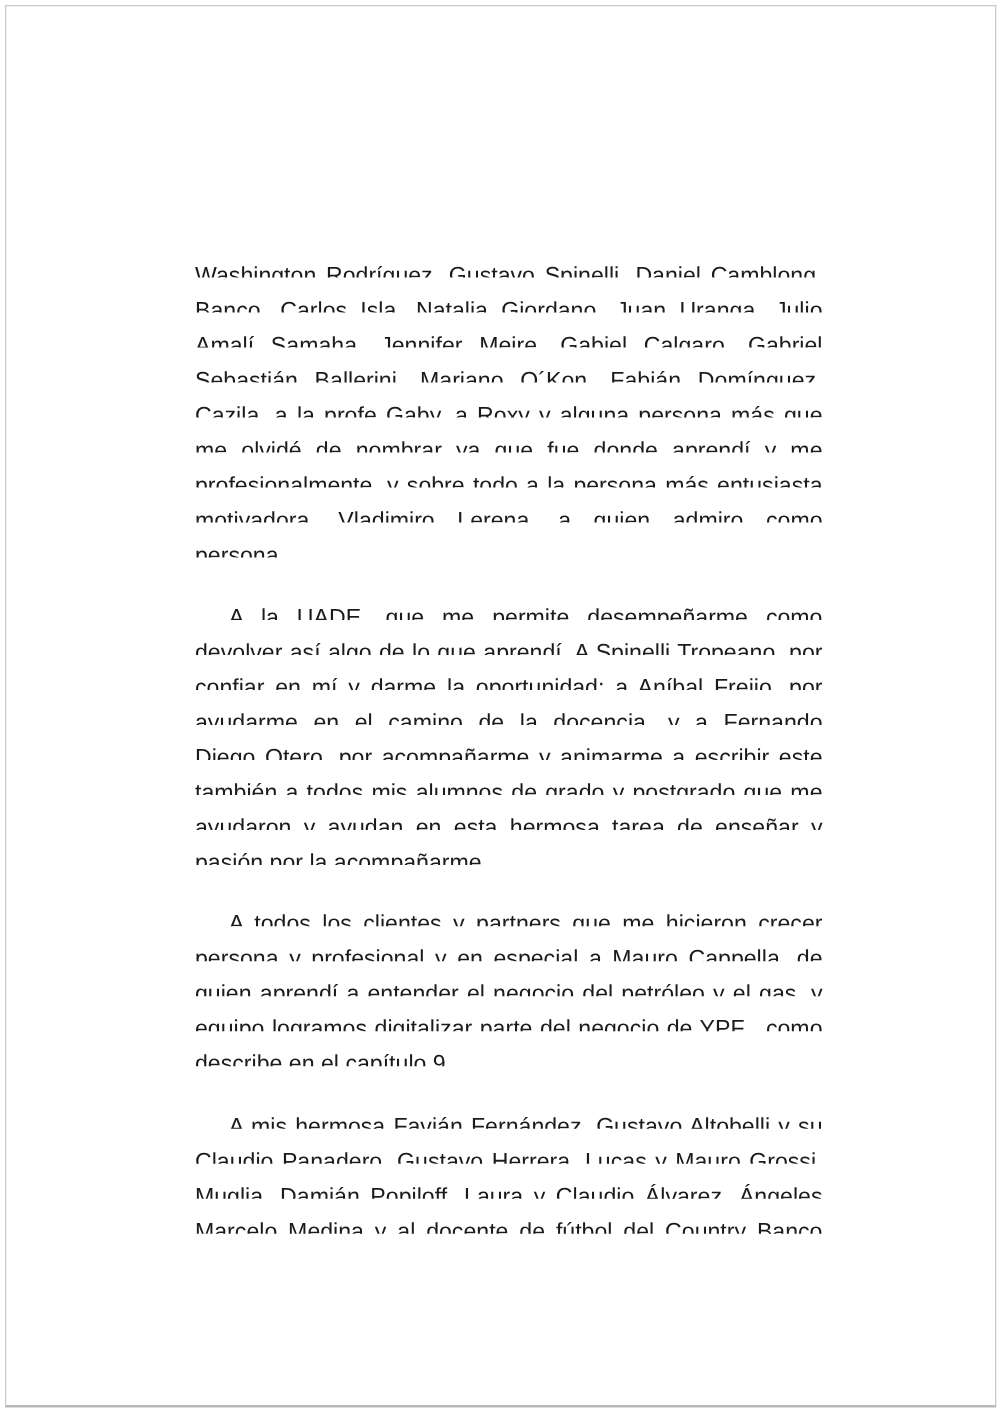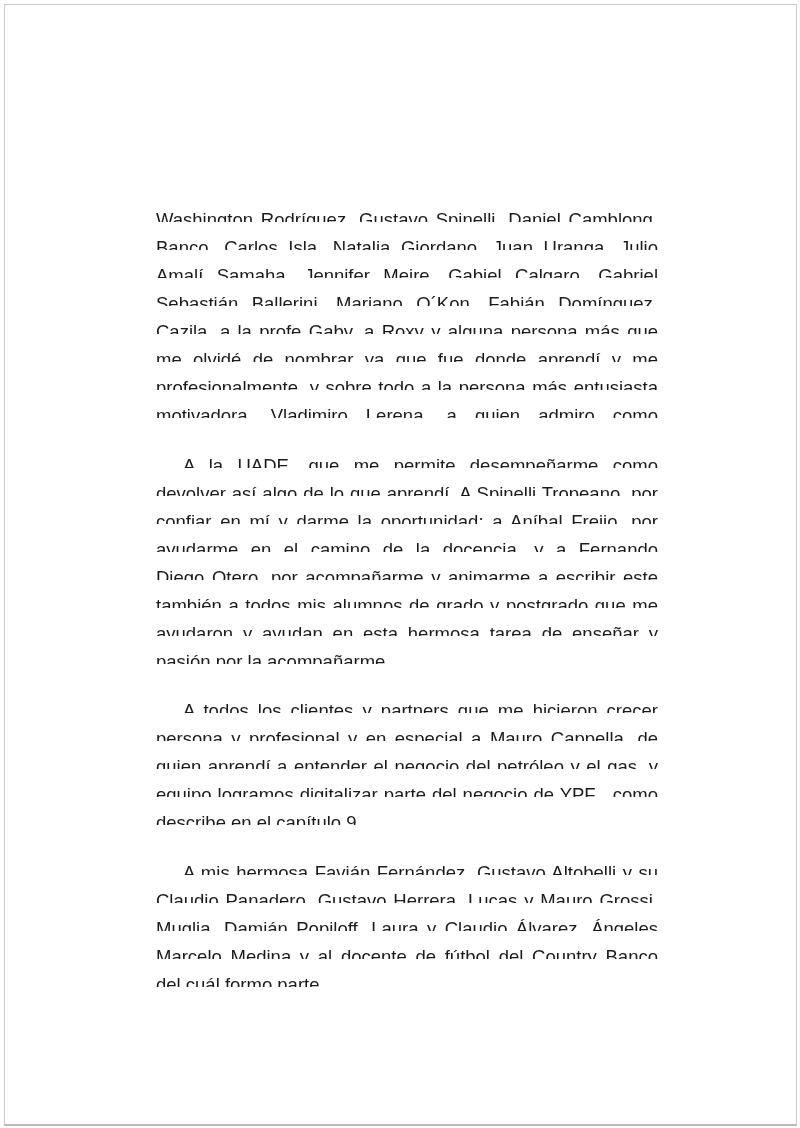--- a/index.html
+++ b/index.html
@@ -51,20 +51,21 @@
   <div class="text-block">
       <div class="paragraph">
         <div class="line">Washington Rodríguez, Gustavo Spinelli, Daniel Camblong, Andres</div>
         <div class="line">Banco, Carlos Isla, Natalia Giordano, Juan Uranga, Julio Galloni,</div>
         <div class="line">Amalí Samaha, Jennifer Meire, Gabiel Calgaro, Gabriel Valentino,</div>
         <div class="line">Sebastián Ballerini, Mariano O´Kon, Fabián Domínguez, Juan</div>
         <div class="line">Cazila, a la profe Gaby, a Roxy y alguna persona más que seguro</div>
         <div class="line">me olvidé de nombrar ya que fue donde aprendí y me marcaron</div>
         <div class="line">profesionalmente, y sobre todo a la persona más entusiasta y</div>
         <div class="line">motivadora, Vladimiro Lerena, a quien admiro como profesional y</div>
+        <div class="line last">persona.</div>
       </div>
       <div class="paragraph">
         <div class="line indent">A la UADE, que me permite desempeñarme como docente y</div>
         <div class="line">devolver así algo de lo que aprendí. A Spinelli Tropeano, por</div>
         <div class="line">confiar en mí y darme la oportunidad; a Aníbal Freijo, por guiarme y</div>
         <div class="line">ayudarme en el camino de la docencia, y a Fernando Herrera y a</div>
         <div class="line">Diego Otero, por acompañarme y animarme a escribir este libro, y</div>
         <div class="line">también a todos mis alumnos de grado y postgrado que me</div>
         <div class="line">ayudaron y ayudan en esta hermosa tarea de enseñar y transmitir la</div>
         <div class="line last">pasión por la acompañarme.</div>
@@ -74,16 +75,15 @@
         <div class="line">persona y profesional y en especial a Mauro Cappella, de YPF, con</div>
         <div class="line">quien aprendí a entender el negocio del petróleo y el gas, y con</div>
         <div class="line">equipo logramos digitalizar parte del negocio de YPF , como se</div>
         <div class="line last">describe en el capítulo 9.</div>
       </div>
       <div class="paragraph">
         <div class="line indent">A mis hermosa Favián Fernández, Gustavo Altobelli y su familia,</div>
         <div class="line">Claudio Panadero, Gustavo Herrera, Lucas y Mauro Grossi, Juan</div>
         <div class="line">Muglia, Damián Popiloff, Laura y Claudio Álvarez, Ángeles Queipó,</div>
         <div class="line">Marcelo Medina y al docente de fútbol del Country Banco Provincia</div>
-        <div class="line last">del cuál formo parte.</div>
       </div>
     </div>
 </div>
 
 </body></html>

